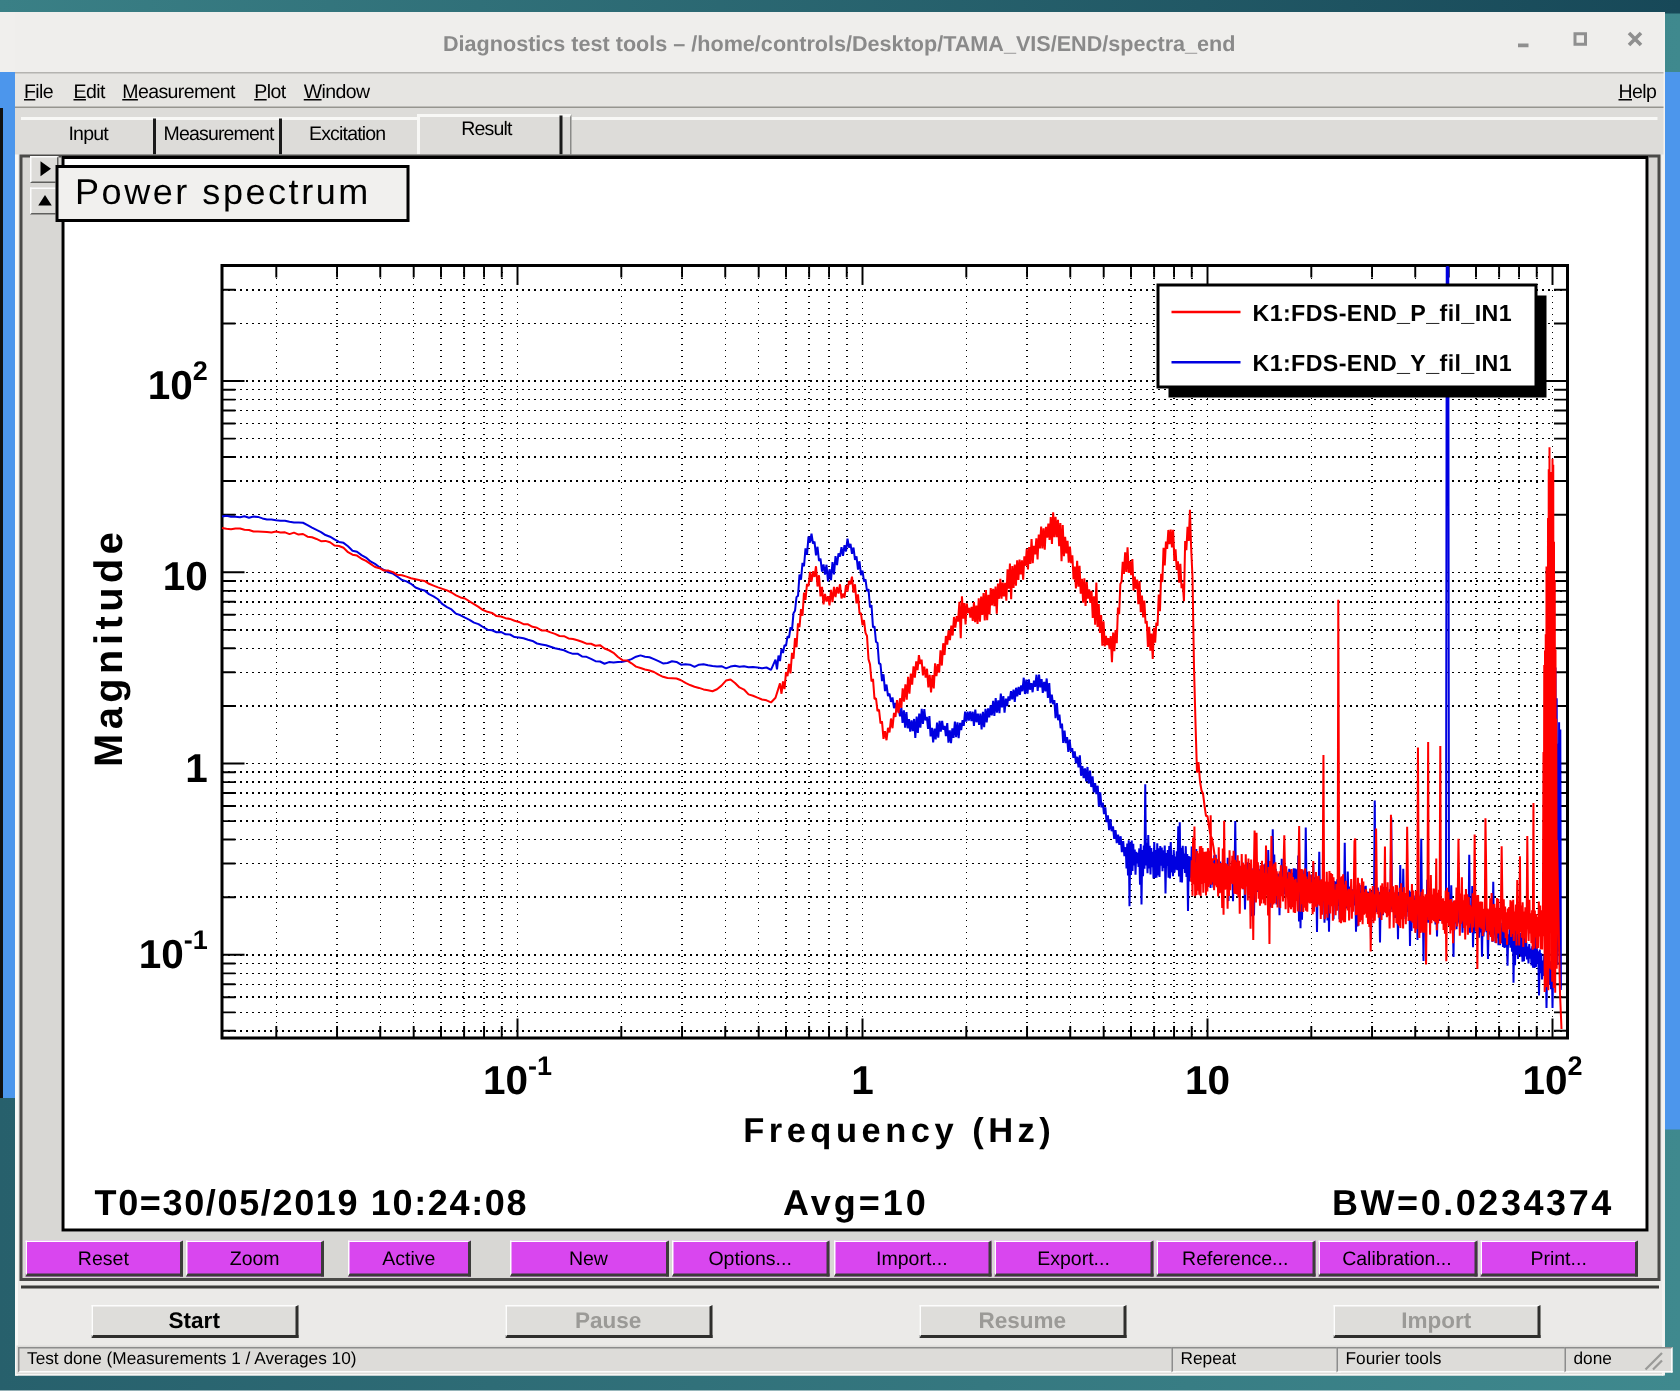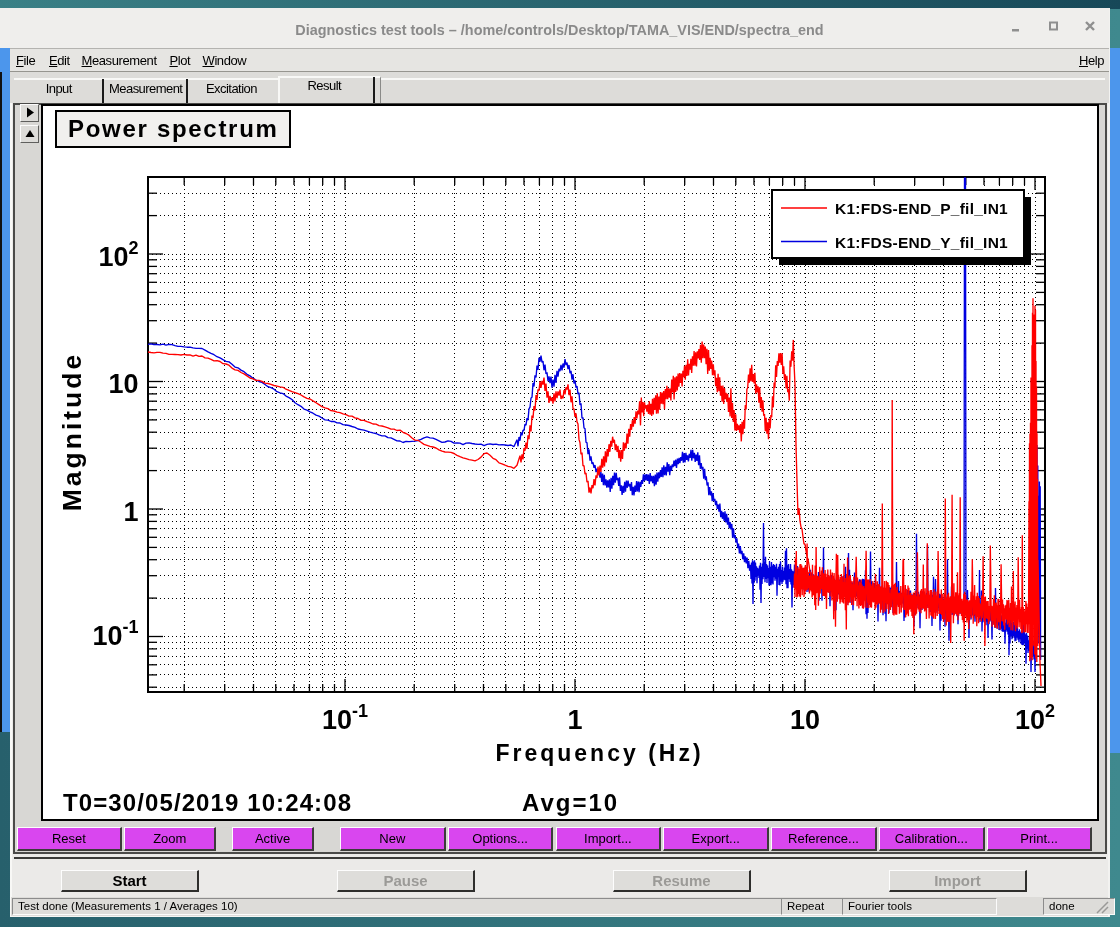--- a/index.html
+++ b/index.html
@@ -1,17 +1,17 @@
 <!DOCTYPE html>
 <html><head><meta charset="utf-8"><style>
 html,body{margin:0;padding:0}
 body{position:relative;width:1120px;height:927px;overflow:hidden;font-family:"Liberation Sans",sans-serif;background:linear-gradient(90deg,#27606c,#3f898e)}
 .abs{position:absolute}
 .u{text-decoration:underline}
-#pstitle{position:absolute;left:55px;top:110px;width:236px;height:38px;background:#f1f0ee;border:2.5px solid #000;box-sizing:border-box;font-size:24px;font-weight:bold;letter-spacing:1.7px;line-height:33px;padding-left:11px}
+#pstitle{position:absolute;left:37px;top:110px;width:236px;height:38px;background:#f1f0ee;border:2.5px solid #000;box-sizing:border-box;font-size:24px;font-weight:normal;letter-spacing:1.7px;line-height:33px;padding-left:11px}
 .arrbtn{position:absolute;left:20px;width:19px;height:18px;background:#dddcd9;border-top:1.5px solid #fbfbfb;border-left:1.5px solid #fbfbfb;border-right:1.5px solid #5f5f5d;border-bottom:1.5px solid #5f5f5d;box-sizing:border-box;font-size:9px;text-align:center;line-height:15px;color:#000}
 .b1{position:absolute;top:827px;height:24px;background:#d946ef;border-top:1px solid #fdfdfd;border-left:1px solid #fdfdfd;border-right:2px solid #3c3c3a;border-bottom:2px solid #3c3c3a;box-sizing:border-box;font-size:13px;text-align:center;line-height:21px;color:#000}
 .b2{position:absolute;top:870px;width:138px;height:22px;background:#deddda;border-top:1.5px solid #fdfdfd;border-left:1.5px solid #fdfdfd;border-right:2px solid #2e2e2c;border-bottom:2px solid #2e2e2c;box-sizing:border-box;font-size:15px;font-weight:bold;text-align:center;line-height:19px;color:#000}
 .b2.dis{color:#9b9a97}
 .sseg{position:absolute;top:1px;height:15px;border:1px solid;border-color:#8c8c8c #fbfbfb #fbfbfb #8c8c8c;background:#dddcd9;line-height:15px;padding-left:5px;font-size:11.5px}
 .mi{position:absolute;top:4px}
 .tabt{position:absolute;font-size:13px;letter-spacing:-0.55px}
 .tsep{position:absolute;width:2px;background:#1a1a1a}
 </style></head><body>
 
@@ -307,37 +307,38 @@
 <text x="108.5" y="393" font-size="27" font-weight="bold" fill="#000">10</text>
 <text x="123.5" y="521" font-size="27" font-weight="bold" fill="#000">1</text>
 <text x="92.5" y="645" font-size="27" font-weight="bold" fill="#000">10</text>
     <text x="122.5" y="632.5" font-size="18" font-weight="bold" fill="#000">-1</text>
 <text x="599.5" y="761" font-size="23" font-weight="bold" letter-spacing="3" fill="#000" text-anchor="middle">Frequency (Hz)</text>
 <text x="81" y="431.5" font-size="26.5" font-weight="bold" letter-spacing="3" fill="#000" text-anchor="middle" transform="rotate(-90 81 431.5)">Magnitude</text>
 </svg>
 <div class="abs" style="top:789px;left:0;width:1120px;height:26px;font-size:24px;font-weight:bold;color:#000">
   <span class="abs" style="left:63px;letter-spacing:1.1px">T0=30/05/2019 10:24:08</span>
   <span class="abs" style="left:522px;letter-spacing:2px">Avg=10</span>
+  <span class="abs" style="left:888px;letter-spacing:1.7px">BW=0.0234374</span>
 </div>
 <div class="b1" style="left:16.5px;width:105.8px">Reset</div>
 <div class="b1" style="left:124.3px;width:92px">Zoom</div>
 <div class="b1" style="left:232.1px;width:82px">Active</div>
 <div class="b1" style="left:339.9px;width:105.8px">New</div>
 <div class="b1" style="left:447.7px;width:105.8px">Options...</div>
 <div class="b1" style="left:555.5px;width:105.8px">Import...</div>
 <div class="b1" style="left:663.3px;width:105.8px">Export...</div>
 <div class="b1" style="left:771.1px;width:105.8px">Reference...</div>
 <div class="b1" style="left:878.9px;width:105.8px">Calibration...</div>
 <div class="b1" style="left:986.7px;width:105.8px">Print...</div>
 
 <div class="b2" style="left:61px">Start</div>
 <div class="b2 dis" style="left:337px">Pause</div>
 <div class="b2 dis" style="left:613px">Resume</div>
 <div class="b2 dis" style="left:889px">Import</div>
 
 <div class="abs" style="left:11px;top:897px;width:1097px;height:19px;background:#dddcd9">
   <div class="sseg" style="left:1px;width:765px">Test done (Measurements 1 / Averages 10)</div>
   <div class="sseg" style="left:770px;width:106px">Repeat</div>
-  <div class="sseg" style="left:831px;width:148px">Fourier tools</div>
+  <div class="sseg" style="left:880px;width:148px">Fourier tools</div>
   <div class="sseg" style="left:1032px;width:65px">done</div>
   <svg class="abs" style="left:1085px;top:4px" width="14" height="13">
     <path d="M12 1 L1 12 M12 6 L6 12" stroke="#9a9a98" stroke-width="1.5" fill="none"></path>
   </svg>
 </div>
 </body></html>

